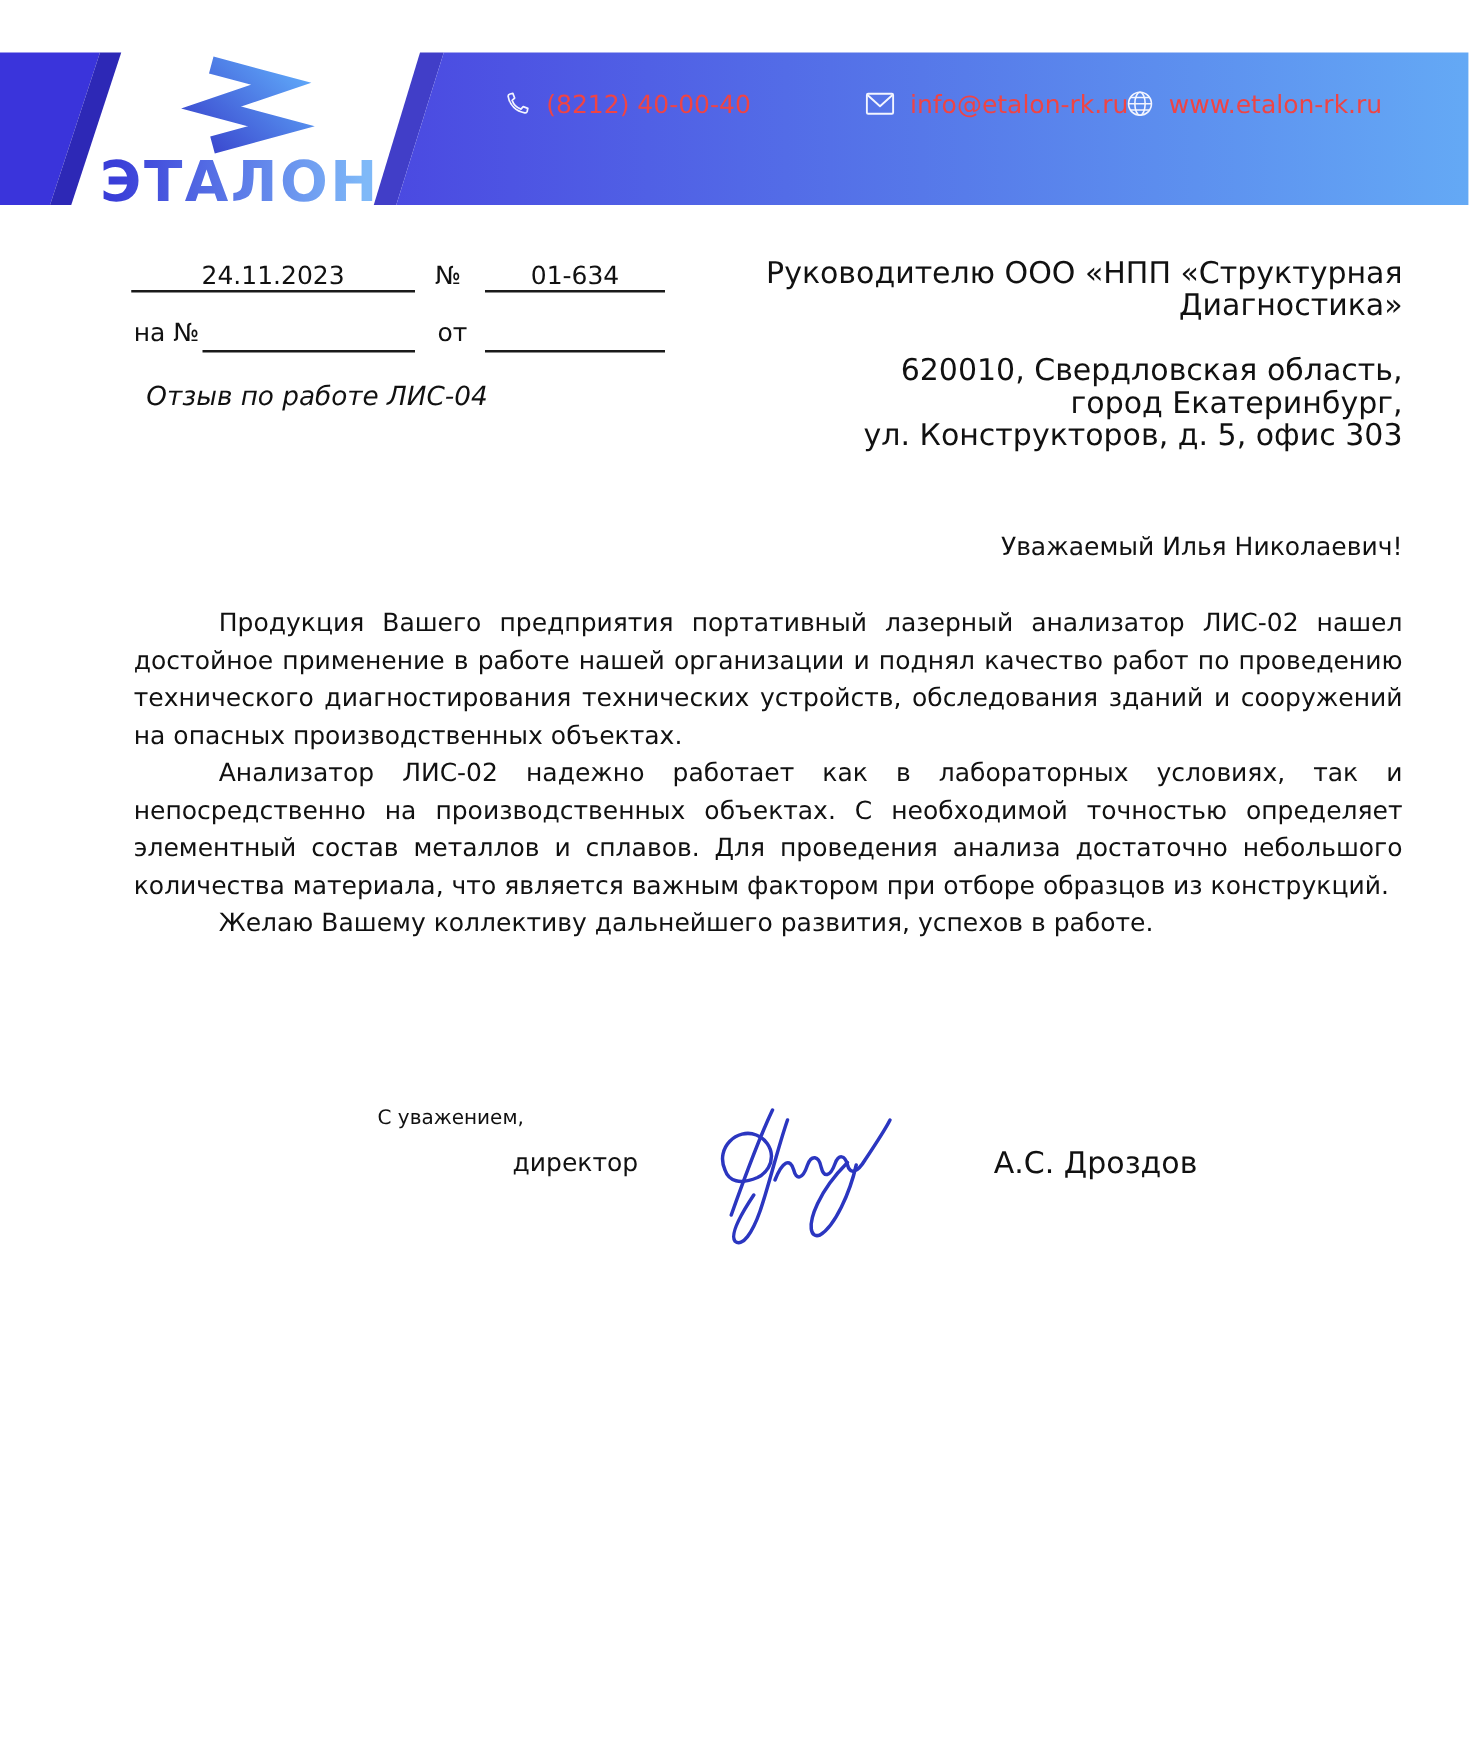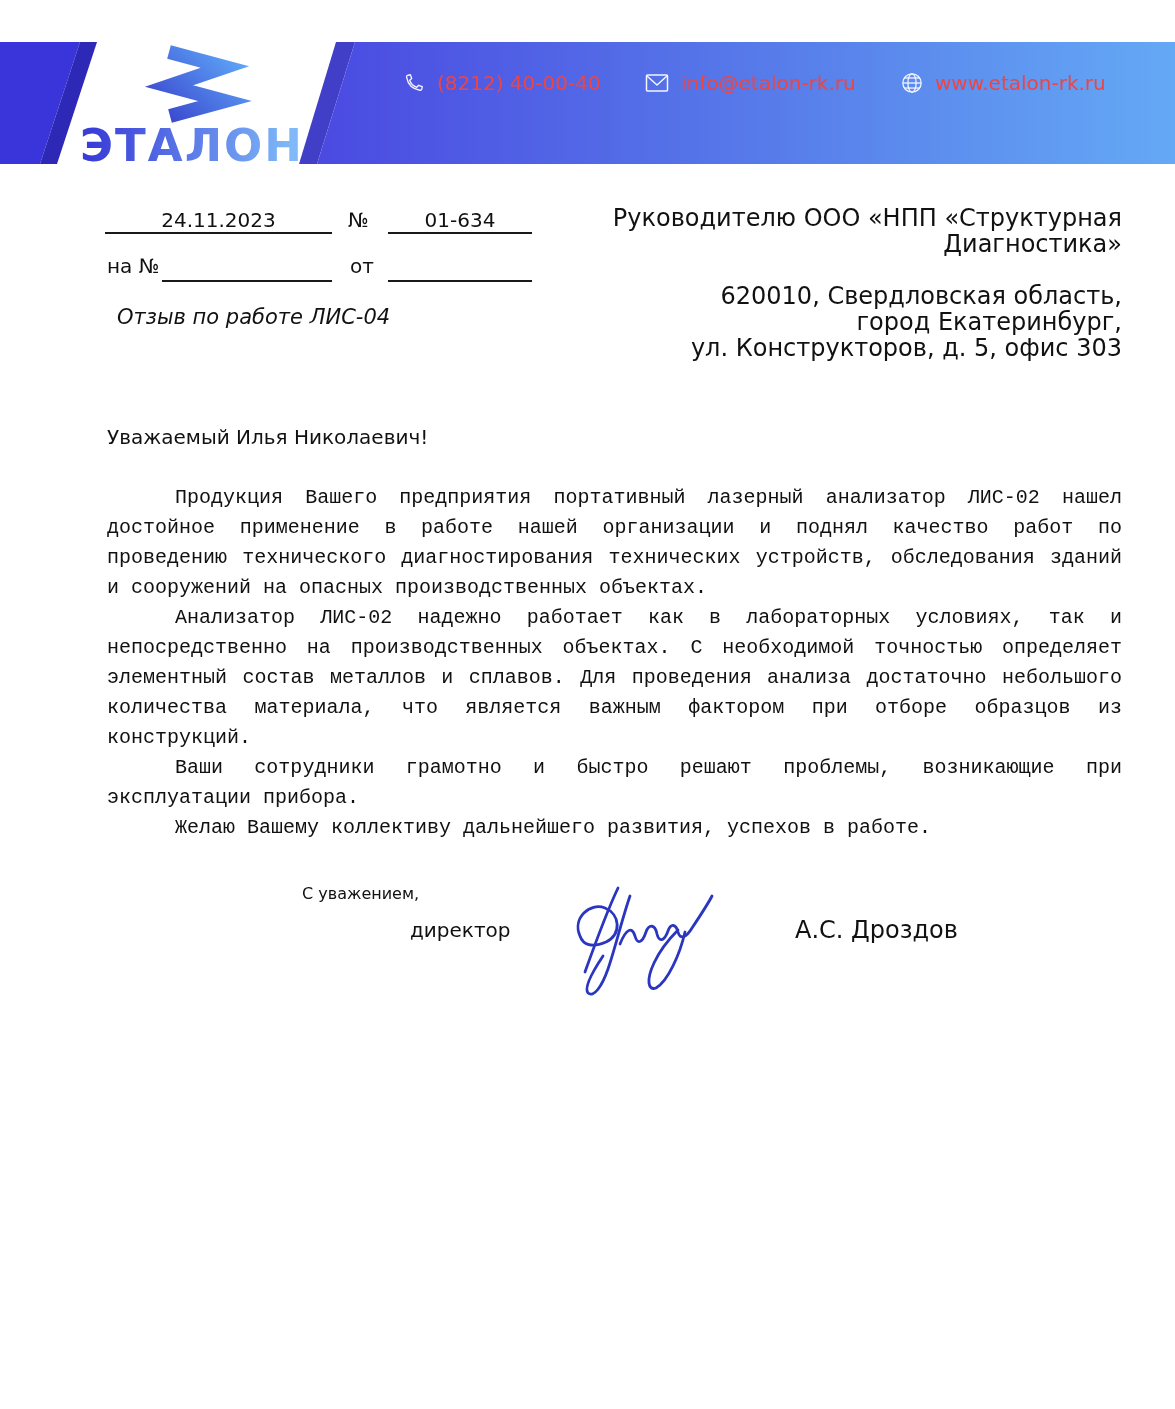--- a/index.html
+++ b/index.html
@@ -31,23 +31,23 @@
   
   .addressee {
     position:absolute; right:53px; top:205px;
     text-align:right; font-size:24px; line-height:26px;
     white-space:nowrap;
   }
   .addressee .spacer { height:26px; }
   
   .salutation {
     position:absolute; left:107px; top:425px; width:1015px;
-    text-align:left; font-size:20px;
+    text-align:right; font-size:20px;
   }
-  .body-text { position:absolute; left:107px; top:483px; width:1015px;font-family:Liberation Mono, monospace; }
+  .body-text { position:absolute; left:107px; top:483px; width:1015px; }
   .body-text p {
     font-size:20px; line-height:30px;
     text-align:justify; text-indent:68px;
   }
   
   .sig-closing { position:absolute; left:302px; top:884px; font-size:16px; }
   .sig-title   { position:absolute; left:410px; top:918px; font-size:20px; }
   .sig-name    { position:absolute; left:795px; top:916px; font-size:24px; }
   .sig-svg     { position:absolute; left:558px; top:874px; }
 </style>
@@ -86,21 +86,21 @@
 
   <div class="contact" style="left:403px; top:70px;">
     <span class="c-icon">
       <svg width="22" height="22" viewBox="0 0 24 24" fill="none" stroke="#f3f5ff" stroke-width="1.5" stroke-linecap="round" stroke-linejoin="round">
         <path d="M5.5 3.5 8 3l1.5 4-2.2 2a12 12 0 0 0 7.7 7.7l2-2.2 4 1.5-.5 2.5c-.3 1-1.2 1.6-2.2 1.4C10.7 18.7 5.3 13.3 3.9 5.7c-.2-1 .6-1.9 1.6-2.2z"></path>
       </svg>
     </span>
     <span>(8212) 40-00-40</span>
   </div>
 
-  <div class="contact" style="left:645px; top:70px;">
+  <div class="contact" style="left:692px; top:70px;">
     <span class="c-icon">
       <svg width="24" height="20" viewBox="0 0 24 20" fill="none" stroke="#f3f5ff" stroke-width="1.5" stroke-linejoin="round">
         <rect x="1.5" y="2" width="21" height="16" rx="1"></rect>
         <polyline points="2,3 12,12 22,3"></polyline>
       </svg>
     </span>
     <span>info@etalon-rk.ru</span>
   </div>
 
   <div class="contact" style="left:901px; top:70px;">
@@ -139,21 +139,20 @@
     <div>620010, Свердловская область,</div>
     <div>город Екатеринбург,</div>
     <div>ул. Конструкторов, д. 5, офис 303</div>
   </div>
 
   <div class="salutation">Уважаемый Илья Николаевич!</div>
 
   <div class="body-text">
     <p>Продукция Вашего предприятия портативный лазерный анализатор ЛИС-02 нашел достойное применение в работе нашей организации и поднял качество работ по проведению технического диагностирования технических устройств, обследования зданий и сооружений на опасных производственных объектах.</p>
     <p>Анализатор ЛИС-02 надежно работает как в лабораторных условиях, так и непосредственно на производственных объектах. С необходимой точностью определяет элементный состав металлов и сплавов. Для проведения анализа достаточно небольшого количества материала, что является важным фактором при отборе образцов из конструкций.</p>
-    <p>Ваши сотрудники грамотно и быстро решают проблемы, возникающие при эксплуатации прибора.</p>
     <p>Желаю Вашему коллективу дальнейшего развития, успехов в работе.</p>
   </div>
 
   <div class="sig-closing">С уважением,</div>
   <div class="sig-title">директор</div>
   <div class="sig-name">А.С. Дроздов</div>
 
   <svg class="sig-svg" width="175" height="145" viewBox="0 0 175 145">
     <g fill="none" stroke="#2b36c0" stroke-width="2.8" stroke-linecap="round">
       <path d="M 22,62 C 14,44 32,28 47,34 C 62,40 64,60 48,68 C 34,74 25,71 22,62"></path>

